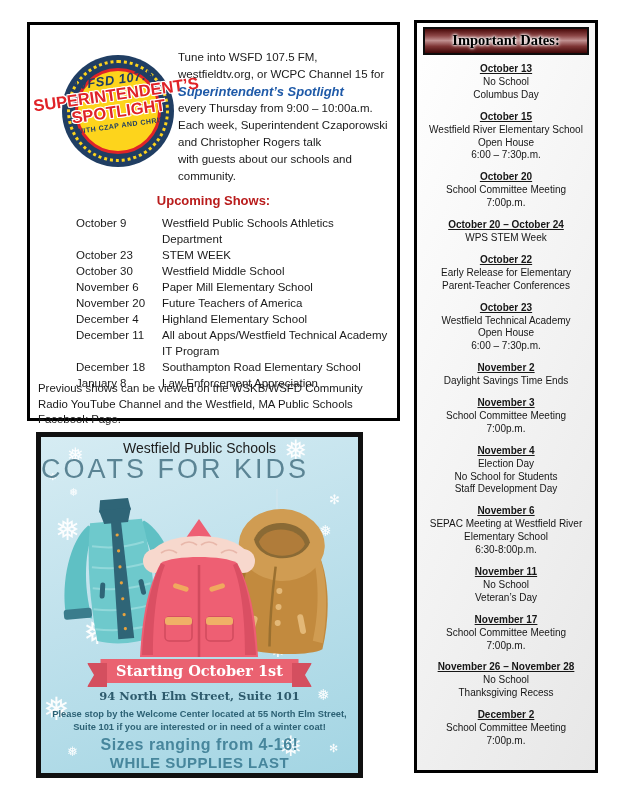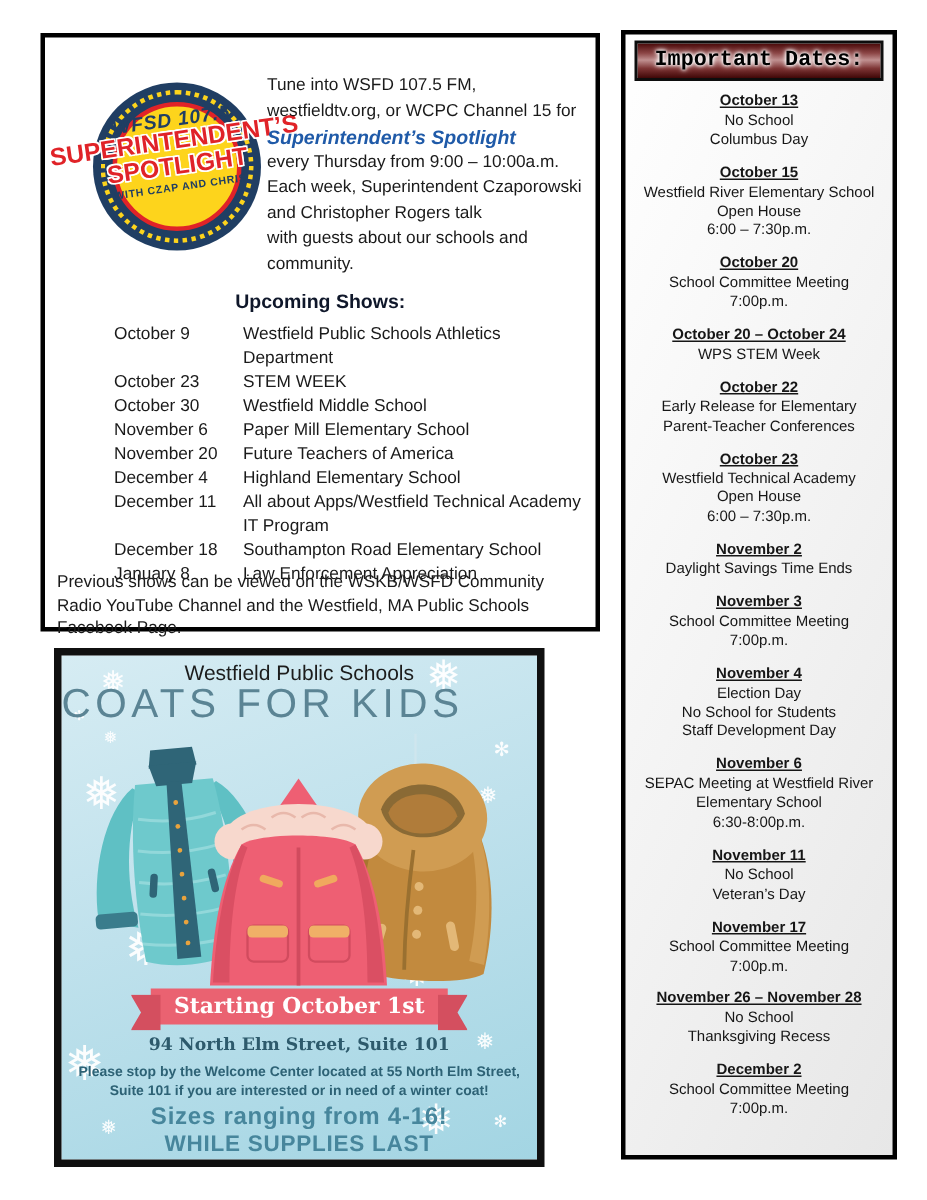--- a/index.html
+++ b/index.html
@@ -25,21 +25,21 @@
     transform:rotate(-8deg); line-height:1.02; }
   .logo-station { color:#203e63; font-weight:bold; font-style:italic; font-size:13px; letter-spacing:0.5px; }
   .logo-big { color:#e02328; font-weight:bold; font-size:16.5px; letter-spacing:0px;
     text-shadow:-1px -1px 0 #fff, 1px -1px 0 #fff, -1px 1px 0 #fff, 1px 1px 0 #fff, 0 1px 0 #fff, 0 -1px 0 #fff; }
   .logo-sub { color:#203e63; font-weight:bold; font-size:7px; letter-spacing:0.5px; margin-top:2px; }
 
   .intro { position:absolute; left:148px; top:24px; width:220px;
     font-size:11.5px; line-height:17px; color:#1a1a1a; }
   .intro-title { color:#1f5aa8; font-weight:bold; font-style:italic; font-size:13px; text-align:left; }
   .shows-heading { position:absolute; left:0; top:168px; width:100%; margin:0;
-    text-align:center; color:#0f172a; font-size:13px; font-weight:bold; }
+    text-align:center; color:#b91c1c; font-size:13px; font-weight:bold; }
   .shows { position:absolute; left:46px; top:190px; width:318px; font-size:11.5px; line-height:16px; }
   .show-row { display:flex; }
   .show-date { flex:0 0 86px; font-weight:bold; font-weight:normal; }
   .show-topic { flex:1; max-width:230px; }
   .spotlight-footer { position:absolute; left:8px; top:356px; width:352px; margin:0;
     font-size:11.4px; line-height:15.5px; }
 
   
   .poster {
     position:absolute; left:36px; top:432px; width:317px; height:336px;
@@ -68,21 +68,21 @@
     font-weight:bold; font-size:16px; color:#47869c; letter-spacing:0.5px; }
   .poster-supplies { position:absolute; top:317px; width:100%; text-align:center;
     font-weight:bold; font-size:15px; color:#47869c; letter-spacing:0.5px; }
 
   
   .dates-col {
     position:absolute; left:414px; top:20px; width:178px; height:747px;
     border:3px solid #000; background:linear-gradient(115deg, #ffffff 0%, #f2f2f2 55%, #e7e7e7 100%);
   }
   .dates-header { margin:4px 6px 8px; border:2px solid #0d0d0d; padding:3px 0 4px;
-    text-align:center; font-family:Liberation Mono, monospace; font-weight:bold; font-size:14.5px; color:#000;
+    text-align:center; font-family:Liberation Serif, serif; font-weight:bold; font-size:14.5px; color:#000;
     background:linear-gradient(180deg, #4a0909 0%, #8c4646 28%, #c09090 48%, #7e3535 72%, #400707 100%);
     text-shadow:0 0 2px #fff, 0 0 3px #fff, 0 0 4px #fff; }
   .dates-list { text-align:center; font-size:10px; line-height:12.9px; color:#161616; }
   .date-entry { margin-bottom:9px; }
   .date-title { font-weight:bold; text-decoration:underline; }
 </style>
 </head>
 <body>
 
 <div class="page">

